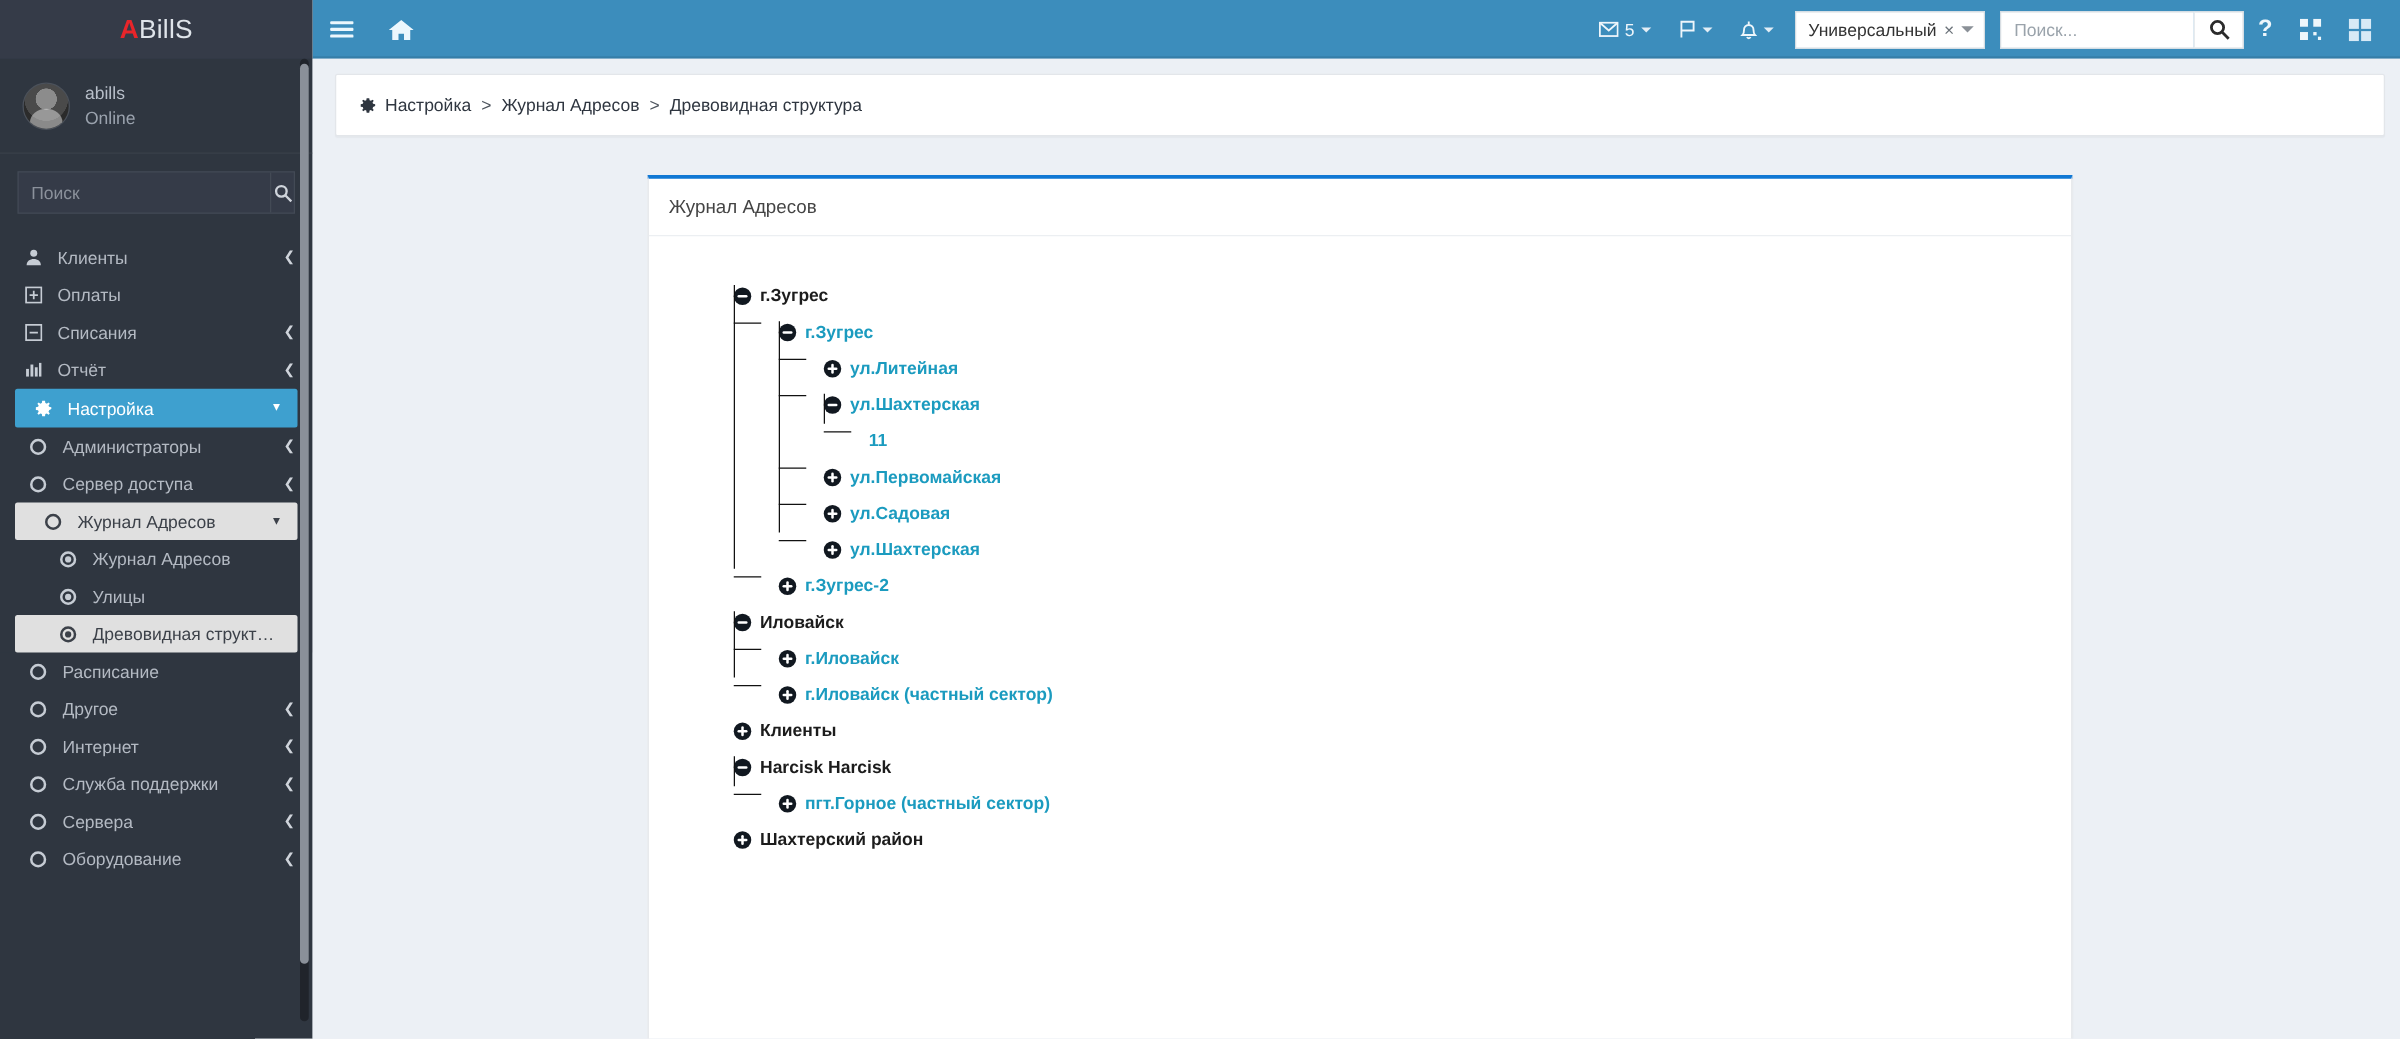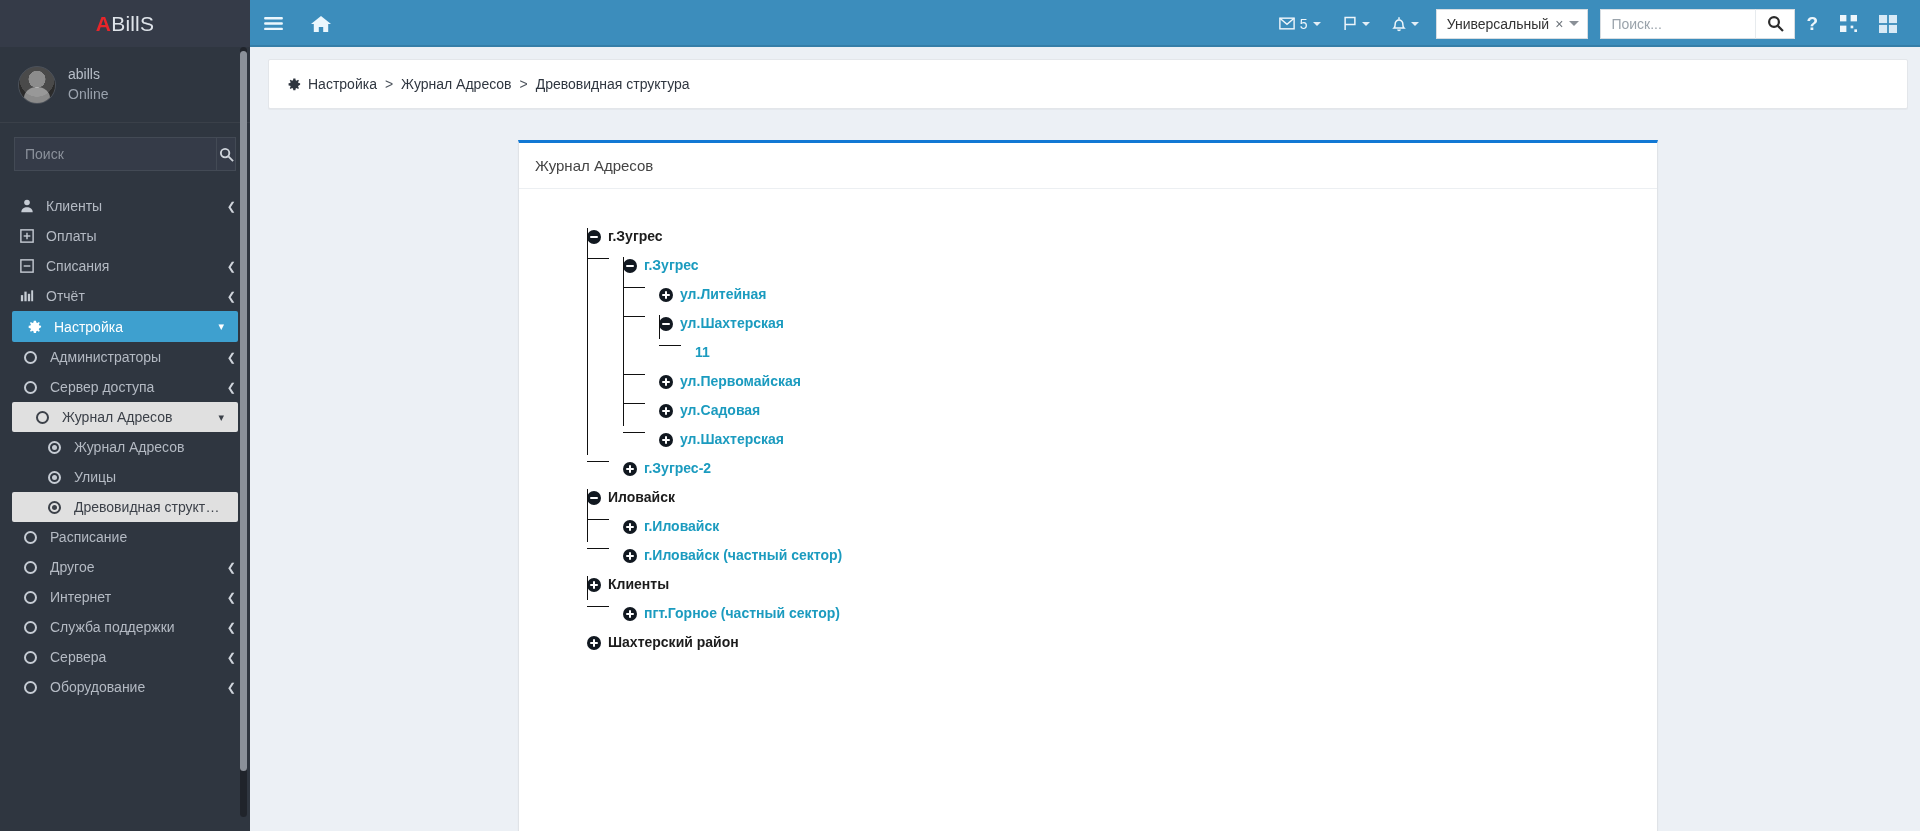--- a/index.html
+++ b/index.html
@@ -590,20 +590,24 @@
               </li>
 
               <li>
                 <div class="node root">
                   <span class="tg plus"></span>
                   <span class="txt">Клиенты</span>
                 </div>
               </li>
 
               <li>
+                <div class="node root">
+                  <span class="tg"></span>
+                  <span class="txt">Harcisk Harcisk</span>
+                </div>
                 <ul>
                   <li>
                     <div class="node">
                       <span class="tg plus"></span>
                       <span class="txt">пгт.Горное (частный сектор)</span>
                     </div>
                   </li>
                 </ul>
               </li>
 

